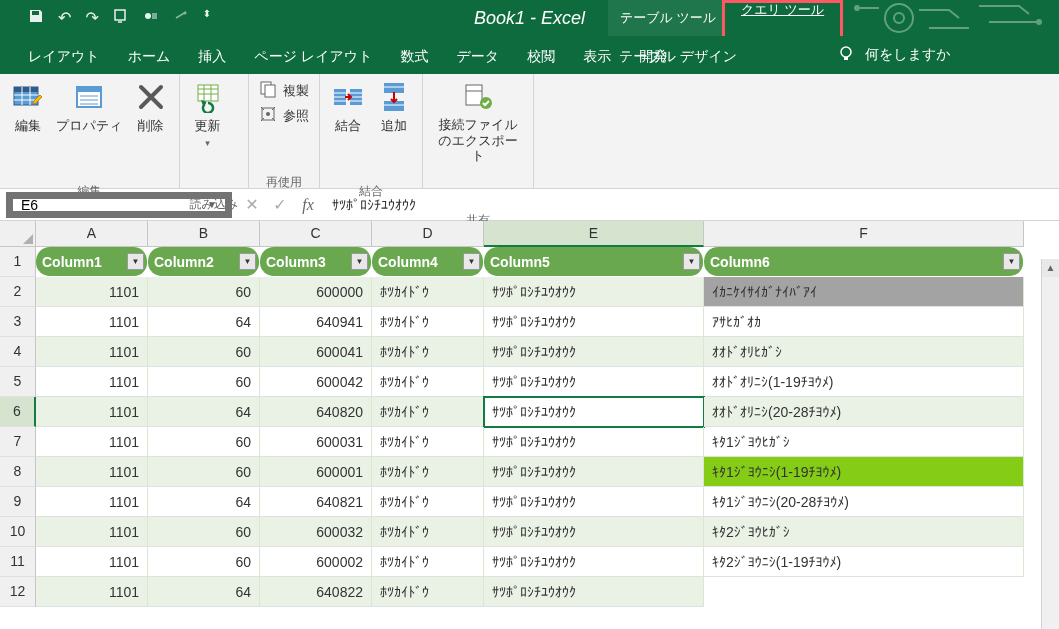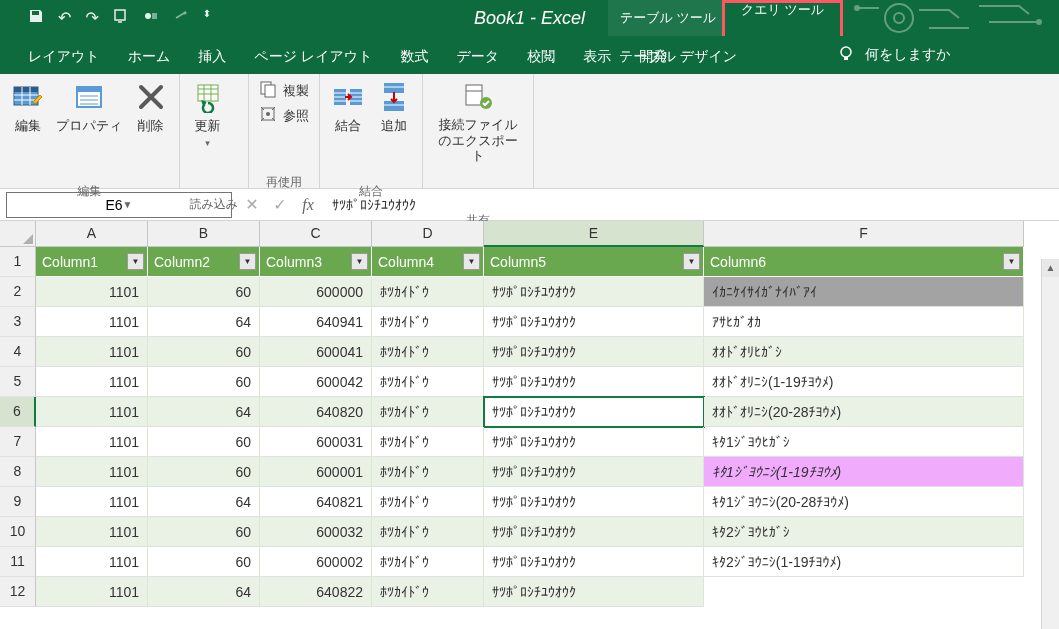--- a/index.html
+++ b/index.html
@@ -7,21 +7,21 @@
     
     
     .titlebar { height: 36px; background: #0d6b3d; display: flex; align-items: center; color: #fff; position: relative; }
     .titlebar-buttons { display: flex; gap: 14px; padding-left: 28px; }
     .titlebar-btn { color: #fff; font-size: 16px; opacity: 0.9; }
     .titlebar-title { position: absolute; left: 50%; transform: translateX(-50%); font-size: 18px; font-style: italic; }
     .context-tabs { position: absolute; display: flex; gap: 8px; height: 36px; top: 0; }
     #context1 { left: 608px; }
     #context2 { left: 722px; }
     .context-tab { padding: 0 12px; font-size: 13px; color: #fff; background: rgba(255,255,255,0.08); display: flex; align-items: center; }
-    .context-tab.highlighted { border: 3px solid #ff5864; border-bottom: none; background: #0d6b3d; padding: 3px 16px 22px; }
+    .context-tab.highlighted { border: 3px solid #ff5864; border-bottom: none; background: #0d6b3d; padding: 3px 16px 22px; text-decoration: underline; }
     .circuit-deco { position: absolute; right: 0; top: 0; width: 220px; height: 100%; opacity: 0.35; }
     
     
     .ribbon-tabs { height: 38px; background: #0d6b3d; display: flex; align-items: flex-end; color: #fff; padding-left: 14px; gap: 0; position: relative; }
     .ribbon-tab { padding: 8px 14px; font-size: 14px; cursor: pointer; }
     .ribbon-tab.query-active { position: absolute; left: 728px; background: #fff; color: #0d6b3d; padding: 8px 34px; border: 3px solid #ff5864; border-top: none; height: 38px; }
     .table-design { position: absolute; left: 605px; }
     .tell-me { position: absolute; left: 865px; display: flex; align-items: center; gap: 6px; font-size: 14px; top: 50%; transform: translateY(-50%); }
     .tell-me-bulb { position: absolute; left: 837px; top: 50%; transform: translateY(-50%); font-size: 16px; }
     
@@ -31,36 +31,36 @@
     .rgroup-items { display: flex; gap: 10px; align-items: flex-start; }
     .rgroup-label { text-align: center; font-size: 12px; color: #666; }
     .big-btn { display: flex; flex-direction: column; align-items: center; gap: 3px; font-size: 13px; color: #333; min-width: 36px; cursor: pointer; }
     .icon-box { width: 34px; height: 34px; display: flex; align-items: center; justify-content: center; }
     .small-btns { display: flex; flex-direction: column; gap: 4px; }
     .small-btn { display: flex; align-items: center; gap: 6px; font-size: 13px; color: #333; cursor: pointer; }
     .dropdown-ind { font-size: 9px; color: #666; }
     
     
     .formula-row { height: 32px; display: flex; align-items: center; border-bottom: 1px solid #d4d4d4; background: #fff; }
-    .name-box { width: 226px; border: 1px solid #737373; margin: 2px 6px; padding: 2px 8px; font-size: 14px; height: 26px; display: flex; align-items: center; justify-content: center; }
+    .name-box { width: 226px; border: 7px solid #737373; margin: 2px 6px; padding: 2px 8px; font-size: 14px; height: 26px; display: flex; align-items: center; justify-content: space-between; }
     .nb-dd { color: #666; font-size: 10px; }
     .fb-btn { width: 28px; text-align: center; color: #aaa; font-size: 16px; }
     .fb-btn.fx { font-style: italic; font-family: serif; color: #666; }
     .formula-input { flex: 1; padding: 0 10px; font-size: 14px; color: #333; }
     
     
     .grid-area { position: relative; overflow: hidden; }
     .grid { display: grid; grid-template-columns: 36px 112px 112px 112px 112px 220px 320px; font-size: 14px; }
     .corner { background: #f0f0f0; border-right: 1px solid #c6c6c6; border-bottom: 1px solid #c6c6c6; height: 26px; position: relative; }
     .corner::after { content: ""; position: absolute; right: 2px; bottom: 2px; border-style: solid; border-width: 0 0 10px 10px; border-color: transparent transparent #b0b0b0 transparent; }
     .col-h { background: #f0f0f0; border-right: 1px solid #c6c6c6; border-bottom: 1px solid #c6c6c6; text-align: center; height: 26px; line-height: 24px; color: #333; }
     .col-h.sel { background: #d5e3cf; border-bottom: 2px solid #107c41; }
     .row-h { background: #f0f0f0; border-right: 1px solid #c6c6c6; border-bottom: 1px solid #e0e0e0; text-align: center; line-height: 28px; color: #333; }
     .row-h.sel { background: #d5e3cf; border-right: 2px solid #107c41; }
-    .th-cell { background: #6aa84f; color: #fff; border-right: 1px solid #fff; border-bottom: 1px solid #fff; padding: 4px 6px; position: relative; height: 30px; display: flex; align-items: center; font-weight: normal; }
+    .th-cell { background: #6aa84f; color: #fff; border-right: 1px solid #fff; border-bottom: 1px solid #fff; padding: 4px 6px; position: relative; height: 30px; display: flex; align-items: center; font-weight: bold; border-radius: 14px; }
     .filter-btn { position: absolute; right: 3px; top: 6px; width: 17px; height: 17px; background: #e8e8e8; border: 1px solid #999; display: flex; align-items: center; justify-content: center; font-size: 8px; color: #333; }
     .td-cell { border-right: 1px solid #d9e7d3; border-bottom: 1px solid #e0e0e0; padding: 4px 8px; height: 30px; line-height: 22px; color: #333; white-space: nowrap; overflow: hidden; }
     .td-cell.num { text-align: right; }
     .td-cell.selected { outline: 2px solid #107c41; outline-offset: -1px; background: #fff !important; }
     .vscroll { position: absolute; right: 0; top: 259px; width: 18px; bottom: 0; background: #f0f0f0; border-left: 1px solid #d4d4d4; }
     .vscroll-btn { height: 18px; text-align: center; font-size: 10px; color: #666; line-height: 18px; background: #e8e8e8; }
   </style>
 </head>
 <body>
 
@@ -327,21 +327,21 @@
       <div class="td-cell num" style="">600031</div>
       <div class="td-cell" style="">ﾎﾂｶｲﾄﾞｳ</div>
       <div class="td-cell" style="">ｻﾂﾎﾟﾛｼﾁﾕｳｵｳｸ</div>
       <div class="td-cell" style="">ｷﾀ1ｼﾞﾖｳﾋｶﾞｼ</div>
       <div class="row-h">8</div>
       <div class="td-cell num" style="background:#eaf1e5;">1101</div>
       <div class="td-cell num" style="background:#eaf1e5;">60</div>
       <div class="td-cell num" style="background:#eaf1e5;">600001</div>
       <div class="td-cell" style="background:#eaf1e5;">ﾎﾂｶｲﾄﾞｳ</div>
       <div class="td-cell" style="background:#eaf1e5;">ｻﾂﾎﾟﾛｼﾁﾕｳｵｳｸ</div>
-      <div class="td-cell" style="background:#f0abfc;font-style:italic;">ｷﾀ1ｼﾞﾖｳﾆｼ(1-19ﾁﾖｳﾒ)</div>
+      <div class="td-cell" style="background:#84cc16;">ｷﾀ1ｼﾞﾖｳﾆｼ(1-19ﾁﾖｳﾒ)</div>
       <div class="row-h">9</div>
       <div class="td-cell num" style="">1101</div>
       <div class="td-cell num" style="">64</div>
       <div class="td-cell num" style="">640821</div>
       <div class="td-cell" style="">ﾎﾂｶｲﾄﾞｳ</div>
       <div class="td-cell" style="">ｻﾂﾎﾟﾛｼﾁﾕｳｵｳｸ</div>
       <div class="td-cell" style="">ｷﾀ1ｼﾞﾖｳﾆｼ(20-28ﾁﾖｳﾒ)</div>
       <div class="row-h">10</div>
       <div class="td-cell num" style="background:#eaf1e5;">1101</div>
       <div class="td-cell num" style="background:#eaf1e5;">60</div>

